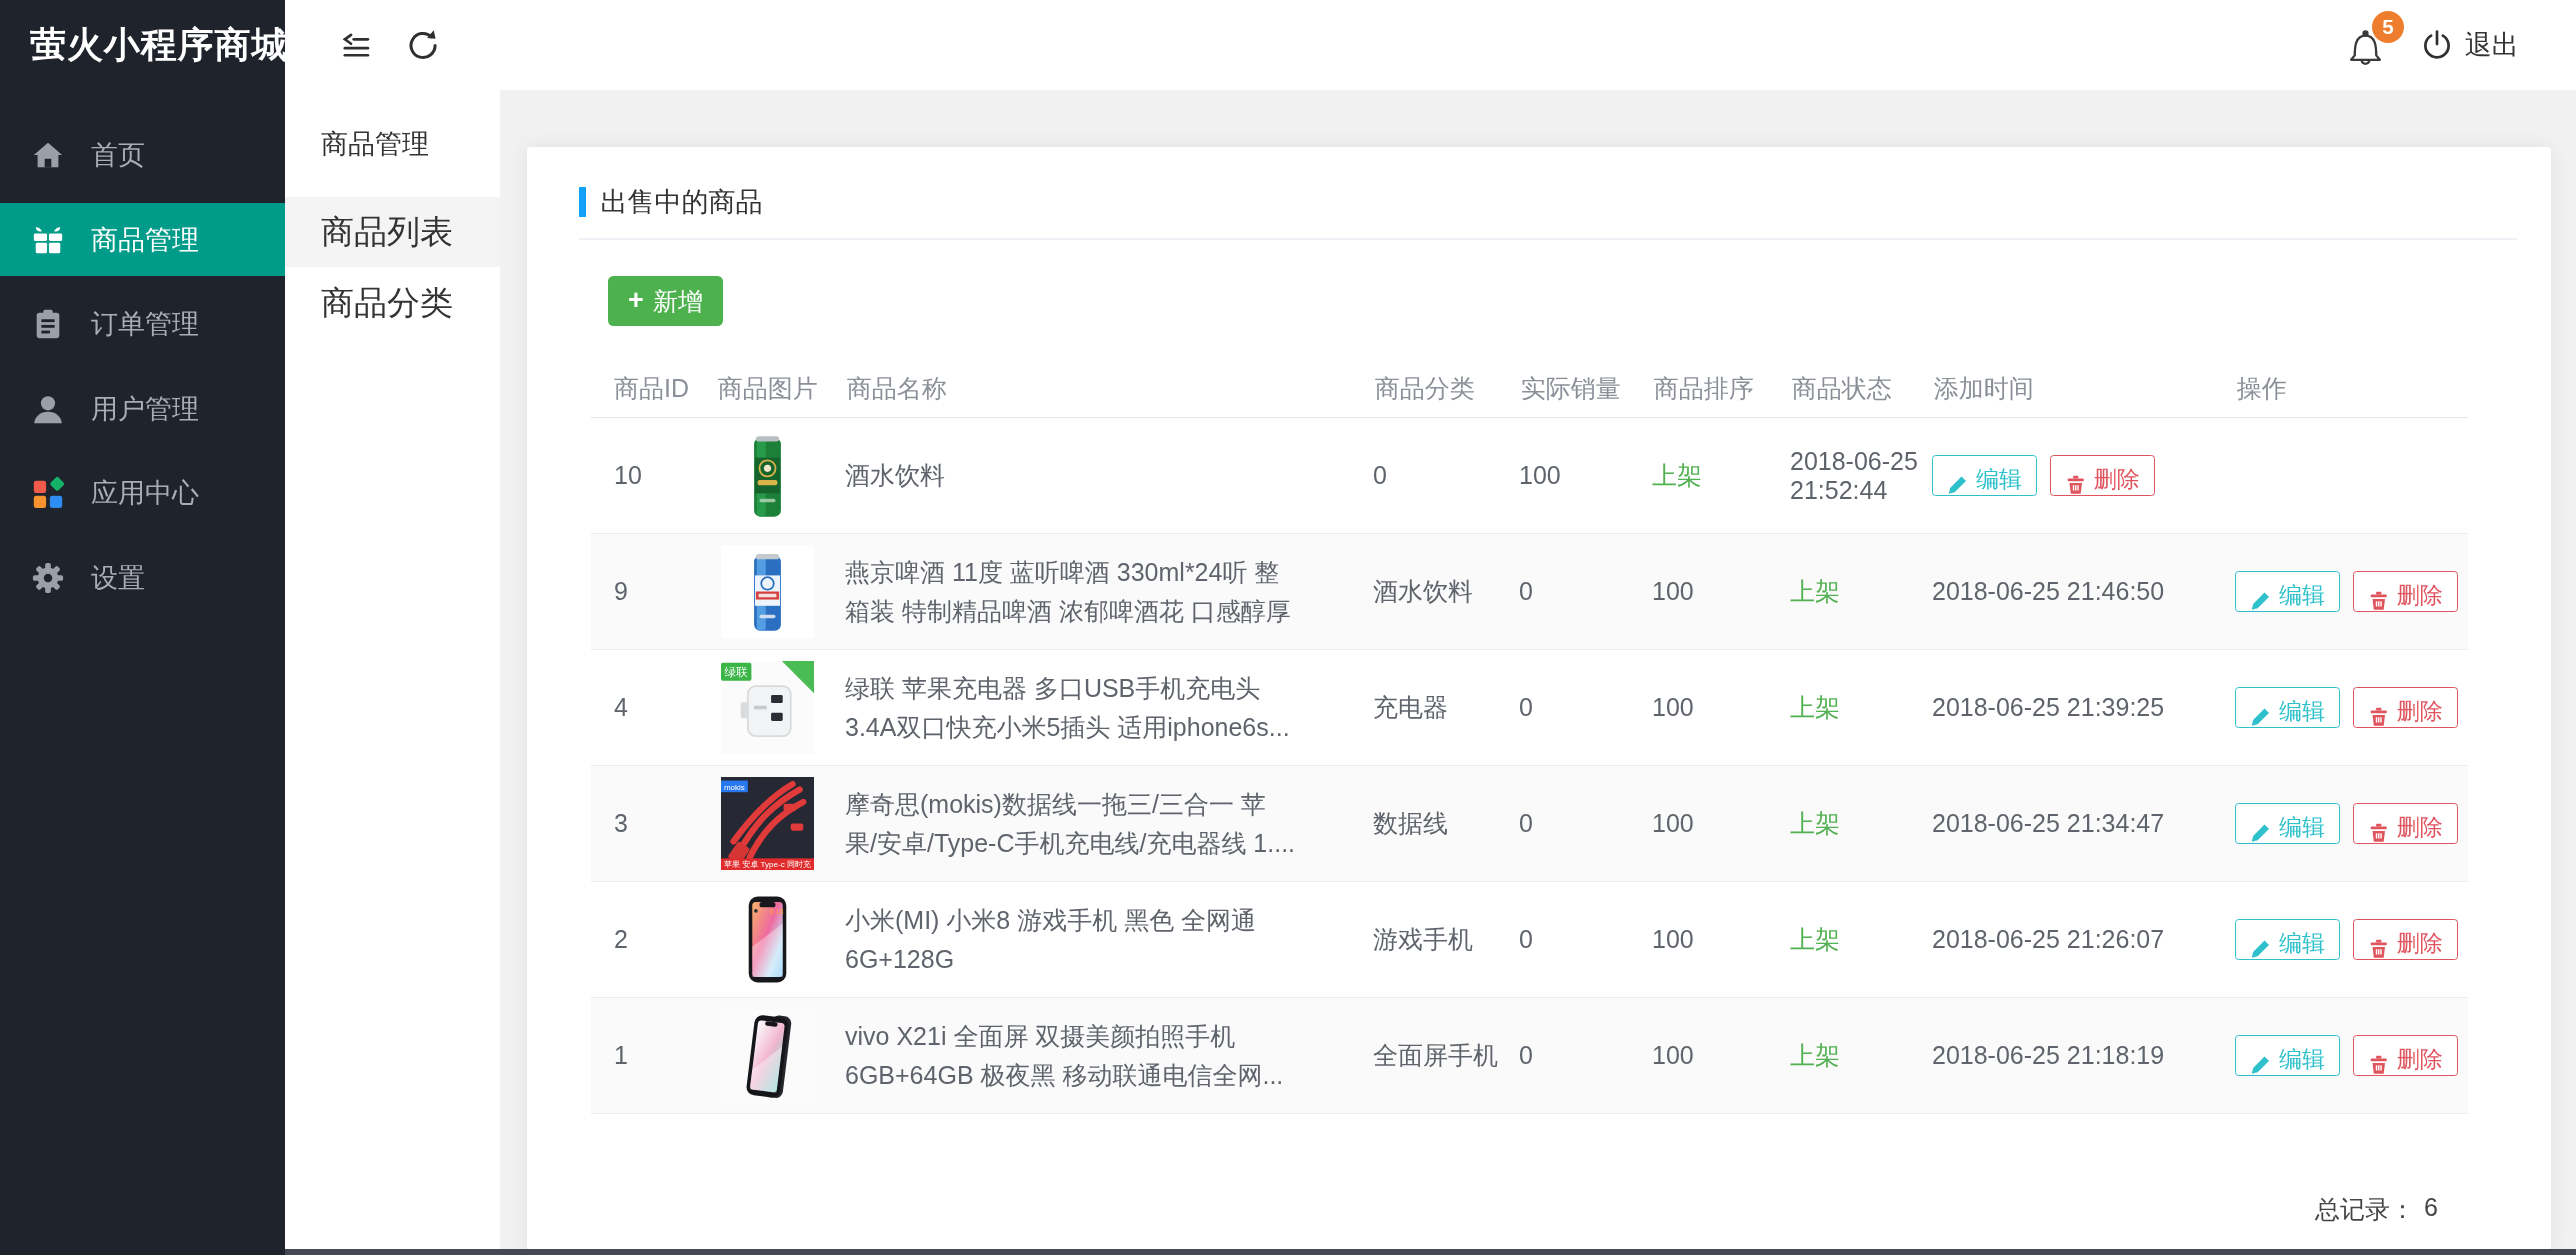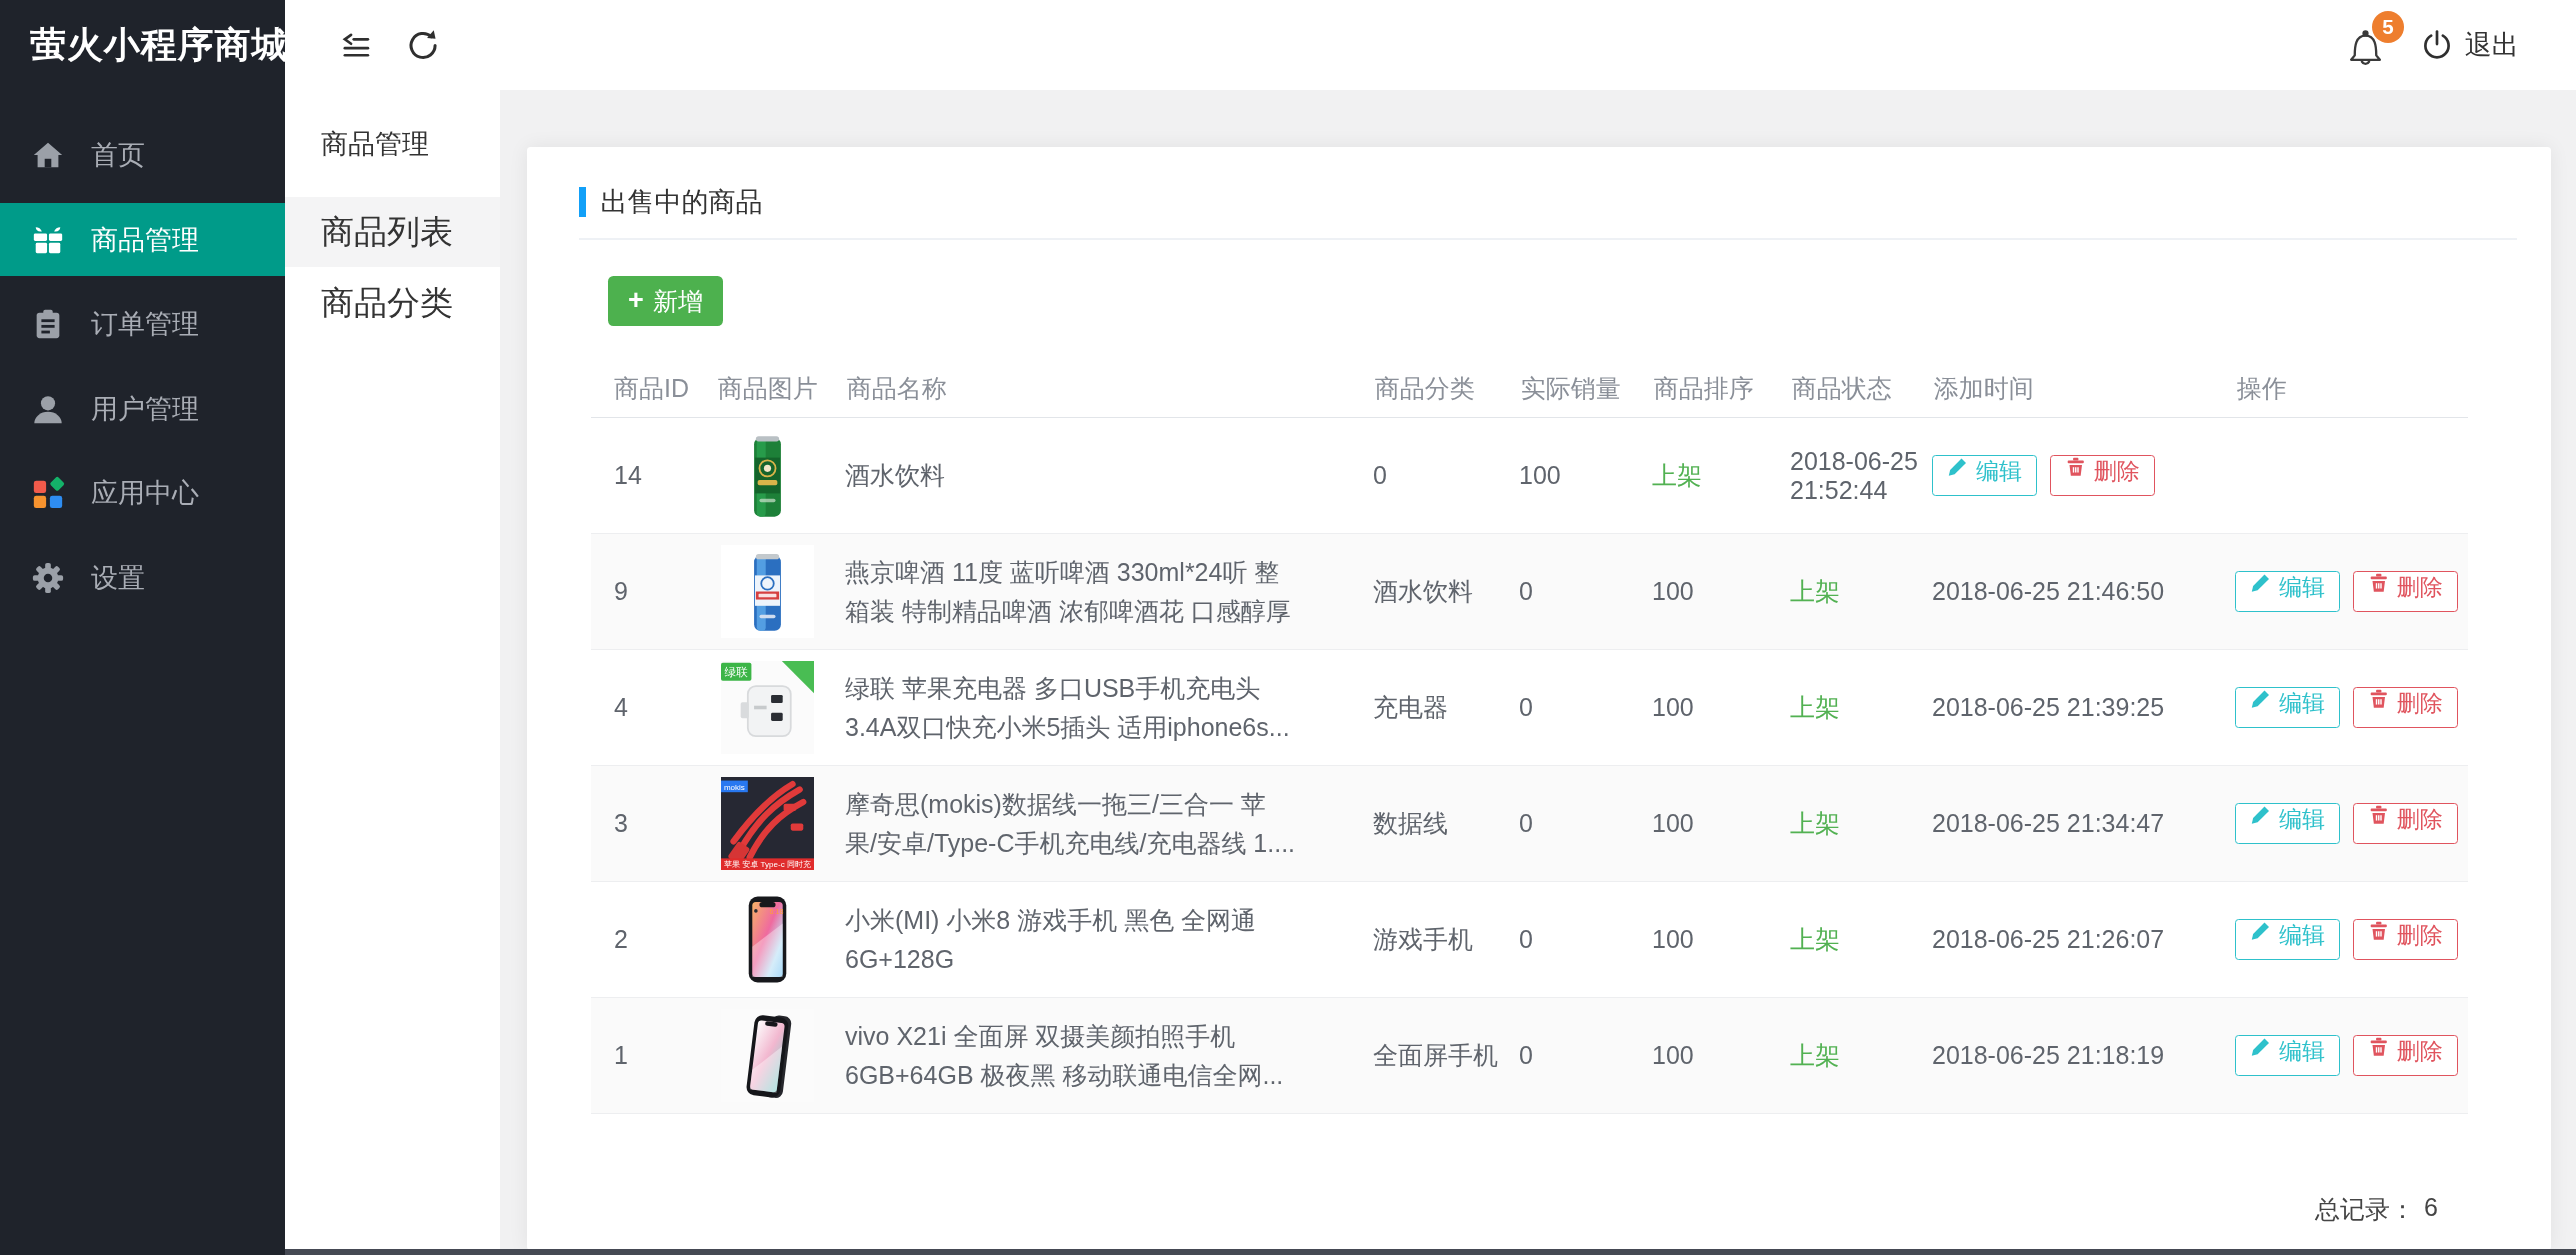--- a/index.html
+++ b/index.html
@@ -47,21 +47,21 @@
   .thead .hc.first{padding-left:23px;}
   .trow{height:115px;border-bottom:1.8px solid #edeef0;font-size:25px;color:#5f646c;}
   .trow:nth-child(odd){background:#fafafa;}
   .c{overflow:hidden;}
   .cid{padding-left:23px;}
   .cimg{display:flex;align-items:center;}
   .cimg svg{display:block;margin-left:5.4px;}
   .cname{white-space:pre-line;line-height:39px;padding-right:27px;}
   .status{color:#52b152;}
   .ops{display:flex;gap:12.5px;}
-  .btn{height:41px;box-sizing:border-box;background:#fff;border-radius:3.6px;font-size:23px;display:flex;align-items:flex-start;justify-content:center;gap:7.2px;padding:0 14.3px;cursor:pointer;font-family:Liberation Serif, serif;}
+  .btn{height:41px;box-sizing:border-box;background:#fff;border-radius:3.6px;font-size:23px;display:flex;align-items:flex-end;justify-content:center;gap:7.2px;padding:0 14.3px;cursor:pointer;font-family:Liberation Serif, serif;}
   .btn-edit{border:1.8px solid #2ec1cb;color:#2ec1cb;}
   .btn-del{border:1.8px solid #e0545e;color:#e0545e;}
   .totals{position:absolute;right:113px;top:1046px;font-size:25px;color:#454545;display:flex;gap:9px;}
   
   .bottom-strip{position:absolute;left:285px;top:1249px;width:2291px;height:7.2px;background:#454953;z-index:10;}
 </style>
 </head>
 <body>
 
 <div class="screen">
@@ -214,21 +214,21 @@
         <div class="hc">商品名称</div>
         <div class="hc">商品分类</div>
         <div class="hc">实际销量</div>
         <div class="hc">商品排序</div>
         <div class="hc">商品状态</div>
         <div class="hc">添加时间</div>
         <div class="hc">操作</div>
       </div>
 
       <div class="tgrid trow">
-        <div class="c cid">14</div>
+        <div class="c cid">10</div>
         <div class="c cimg">
           <svg width="93" height="93" viewBox="0 0 104 104">
             <rect width="104" height="104" fill="#ffffff"></rect>
             <rect x="37" y="10" width="30" height="88" rx="7" fill="#1d8038"></rect>
             <rect x="40" y="10" width="10" height="88" rx="4" fill="#2ba14f" opacity="0.8"></rect>
             <rect x="39" y="8" width="26" height="6" rx="3" fill="#b9c0c4"></rect>
             <rect x="38" y="32" width="28" height="40" fill="#14642b"></rect>
             <circle cx="52" cy="44" r="9" fill="none" stroke="#d9b44a" stroke-width="2"></circle>
             <circle cx="52" cy="44" r="4" fill="#f2e6c8"></circle>
             <rect x="41" y="57" width="22" height="6" rx="2" fill="#d9b44a"></rect>

